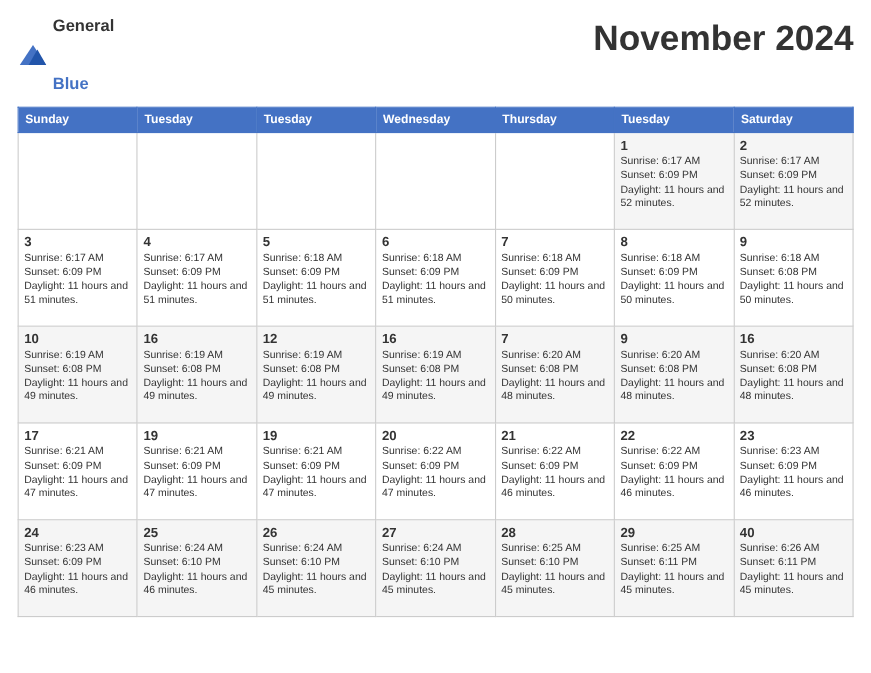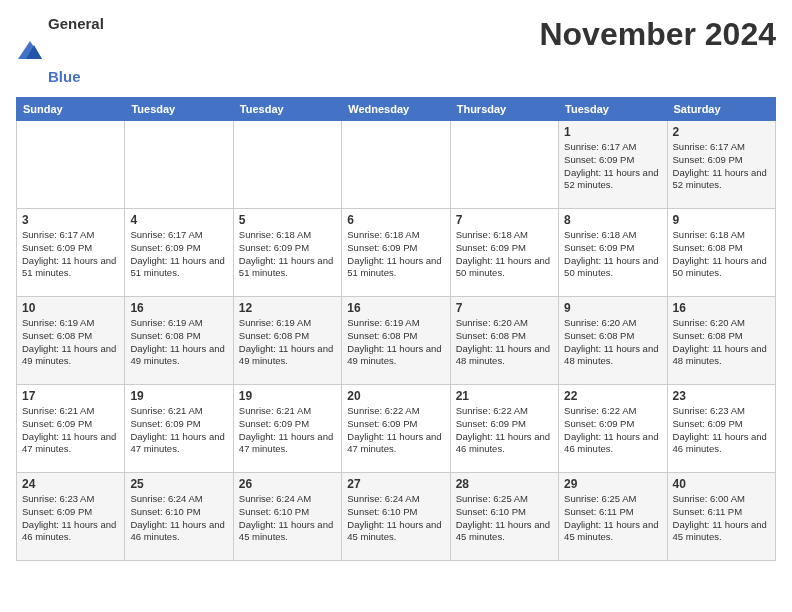--- a/index.html
+++ b/index.html
@@ -313,19 +313,19 @@
 Daylight: 11 hours and 45 minutes.</div>
         </td>
         <td>
           <span class="day-number">29</span>
           <div class="day-info">Sunrise: 6:25 AM
 Sunset: 6:11 PM
 Daylight: 11 hours and 45 minutes.</div>
         </td>
         <td>
           <span class="day-number">40</span>
-          <div class="day-info">Sunrise: 6:00 AM
+          <div class="day-info">Sunrise: 6:26 AM
 Sunset: 6:11 PM
 Daylight: 11 hours and 45 minutes.</div>
         </td>
       </tr>
     </tbody>
 </table>
 
 </body></html>

